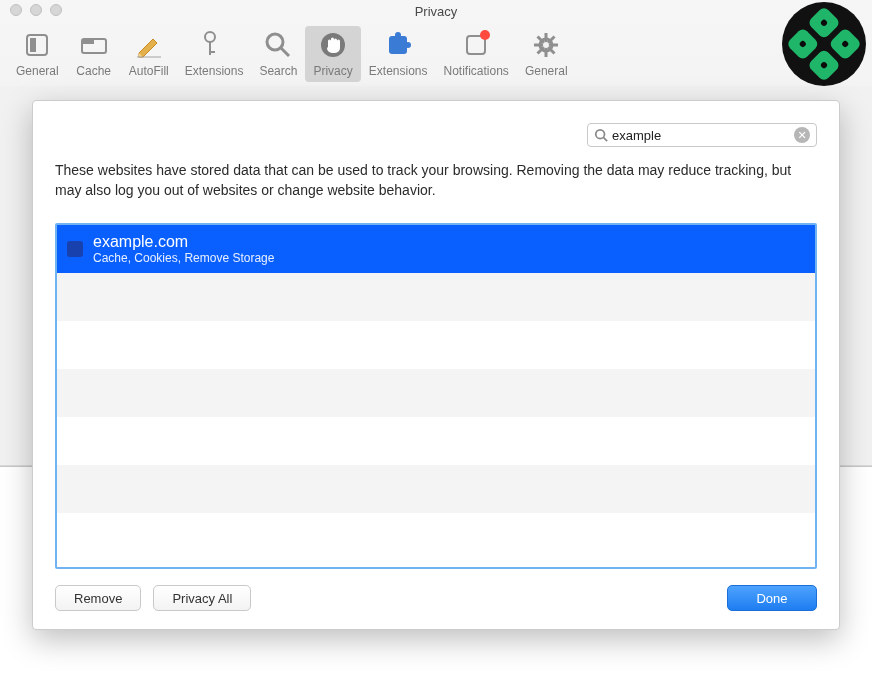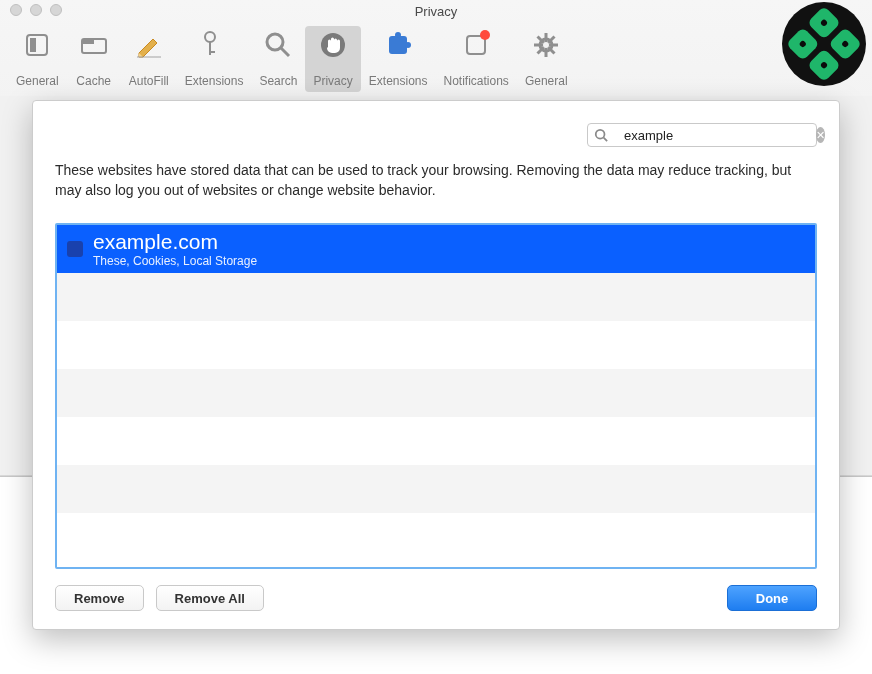--- a/index.html
+++ b/index.html
@@ -56,21 +56,21 @@
       cursor: default;
       border-radius: 4px;
     }
     .toolbar-item.active {
       background: #d4d4d4;
     }
     .toolbar-item .icon-wrap {
       width: 36px; height: 34px;
       display: flex; align-items: center; justify-content: center;
     }
-    .toolbar-item .label { margin-top: 12px; }
+    .toolbar-item .label { margin-top: 2px; }
     .corner-badge {
       position: absolute;
       right: 6px; top: 2px;
       width: 84px; height: 84px;
       border-radius: 50%;
       background: #111;
       display: flex; align-items: center; justify-content: center;
       z-index: 50;
     }
     .corner-badge .clover {
@@ -108,21 +108,21 @@
       z-index: 40;
     }
     .search-row { display:flex; justify-content:flex-end; margin-bottom: 14px;}
     .search {
       width: 230px; height: 24px;
       border: 1px solid #c9c9c9;
       border-radius: 4px;
       background: #fff;
       display: flex; align-items: center;
       padding: 0 6px;
-      gap: 16px;
+      gap: 4px;
     }
     .search input{
       flex:1; border:none; outline:none; font-size:13px; color:#222;
       background: transparent;
     }
     .search .mag { color:#8a8a8a; display:flex; }
     .search .clear {
       width:16px;height:16px;border-radius:50%;
       background:#b6b6b6; color:#fff; font-size:11px;
       display:flex;align-items:center;justify-content:center;
@@ -150,24 +150,24 @@
       background: #0a60ff;
       color: #fff;
     }
     .row .favicon{
       width:16px;height:16px;border-radius:3px;
       background:#3a3a3a; margin-right:10px; flex:0 0 16px;
       opacity:.8;
     }
     .row.selected .favicon{ background:#1d3a99; }
     .row .text{display:flex;flex-direction:column;}
-    .row .domain{ font-size:21px; }
+    .row .domain{ font-size:16px; }
     .row .detail{ font-size:12px; opacity:.9;}
     .buttons{
-      display:flex; gap:12px; margin-top:16px; align-items:flex-start;font-weight:bold;
+      display:flex; gap:12px; margin-top:16px; align-items:flex-start;
     }
     .btn{
       height:26px; padding:0 18px;
       border-radius:5px; border:1px solid #c9c9c9;
       background: linear-gradient(#fff,#f3f3f3);
       font-size:13px; color:#333;
       display:flex; align-items:center; justify-content:center;
       cursor:pointer;
     }
     .btn.primary{
@@ -314,30 +314,30 @@
   </div>
 
   <div class="description">These websites have stored data that can be used to track your browsing. Removing the data may reduce tracking, but may also log you out of websites or change website behavior.</div>
 
   <div class="list">
     <div class="list-inner" id="list-inner">
         <div class="row selected">
           <div class="favicon"></div>
           <div class="text">
             <div class="domain">example.com</div>
-            <div class="detail">These, Cookies, Local Storage</div>
+            <div class="detail">Cache, Cookies, Remove Storage</div>
           </div>
         </div>
         <div class="row"></div>
         <div class="row"></div>
         <div class="row"></div>
         <div class="row"></div>
         <div class="row"></div>
         <div class="row"></div>
       </div>
   </div>
 
   <div class="buttons">
     <div class="btn">Remove</div>
-    <div class="btn">Remove All</div>
+    <div class="btn">Privacy All</div>
     <div class="btn primary">Done</div>
   </div>
 </div>
 
 </body></html>

